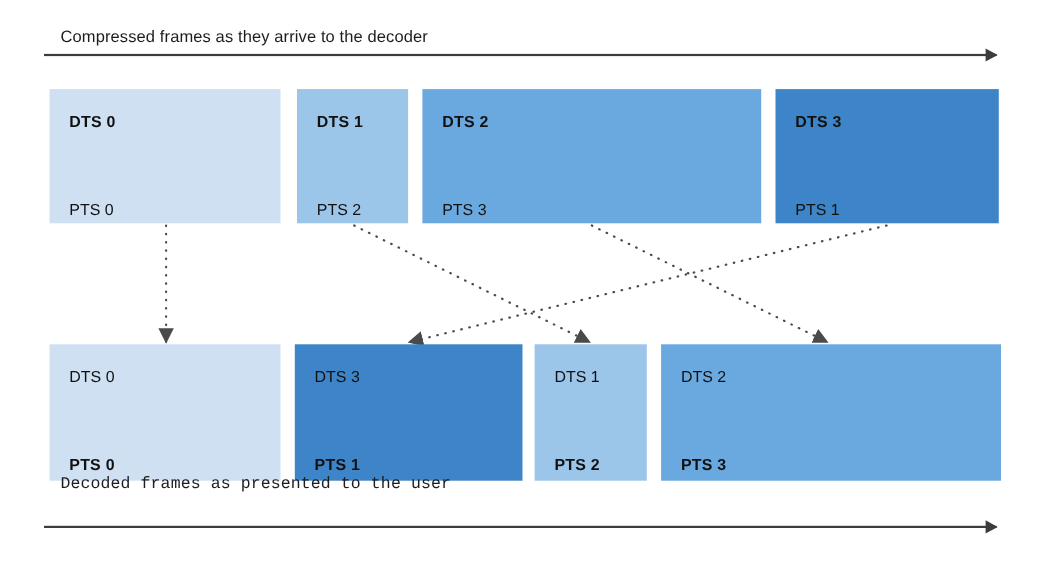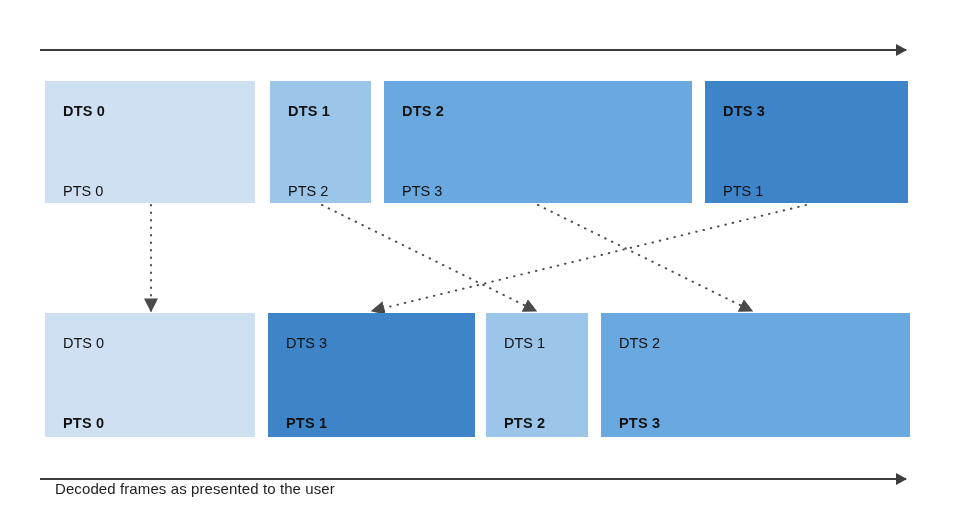--- a/index.html
+++ b/index.html
@@ -17,21 +17,21 @@
   
   .caption{
     position:absolute;
     font-size:15px;
     line-height:18px;
     color:#1d1d1d;
     letter-spacing:.1px;
     white-space:nowrap;
   }
   #caption-top{left:55px;top:25px;}
-  #caption-bottom{left:55px;top:480px;}
+  #caption-bottom{left:55px;top:432px;font-family:Liberation Mono, monospace;}
 
   
   .axis{position:absolute;height:2px;background:#3c3c3c;}
   .axis::after{
     content:"";
     position:absolute;
     right:-1px;top:-5px;
     width:0;height:0;
     border-left:11px solid #3c3c3c;
     border-top:6px solid transparent;
@@ -72,20 +72,21 @@
     position:absolute;left:0;top:0;
     width:963px;height:523px;
     pointer-events:none;
   }
 </style>
 </head>
 <body>
 
 <div id="stage">
 
+  <div class="caption" id="caption-top">Compressed frames as they arrive to the decoder</div>
   <div class="axis" id="axis-top"></div>
 
   <div class="frame row-top" style="left: 45px; width: 210px; background-color: rgb(207, 224, 242);">
     <span class="dts">DTS 0</span>
     <span class="pts">PTS 0</span>
   </div>
   <div class="frame row-top" style="left: 270px; width: 101px; background-color: rgb(156, 197, 234);">
     <span class="dts">DTS 1</span>
     <span class="pts">PTS 2</span>
   </div>

